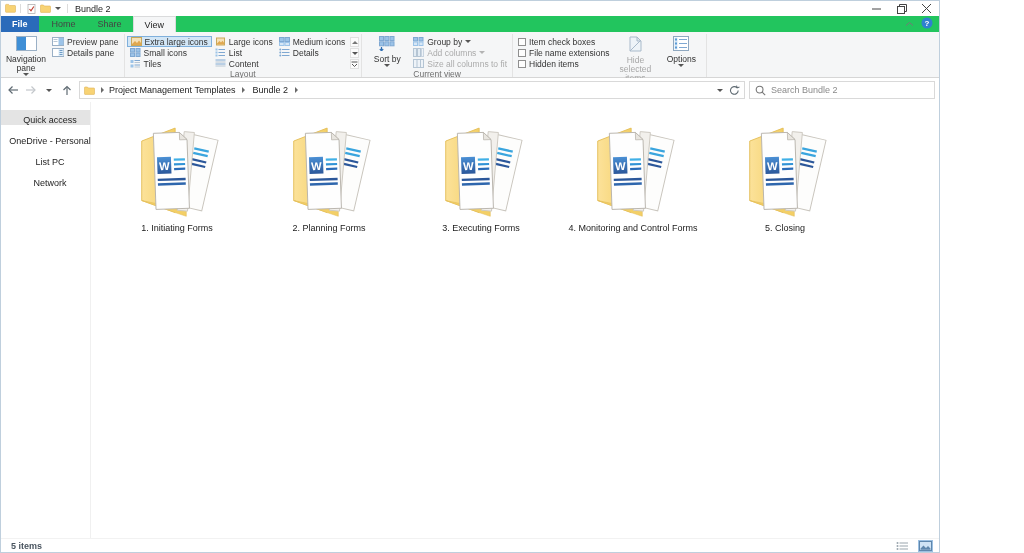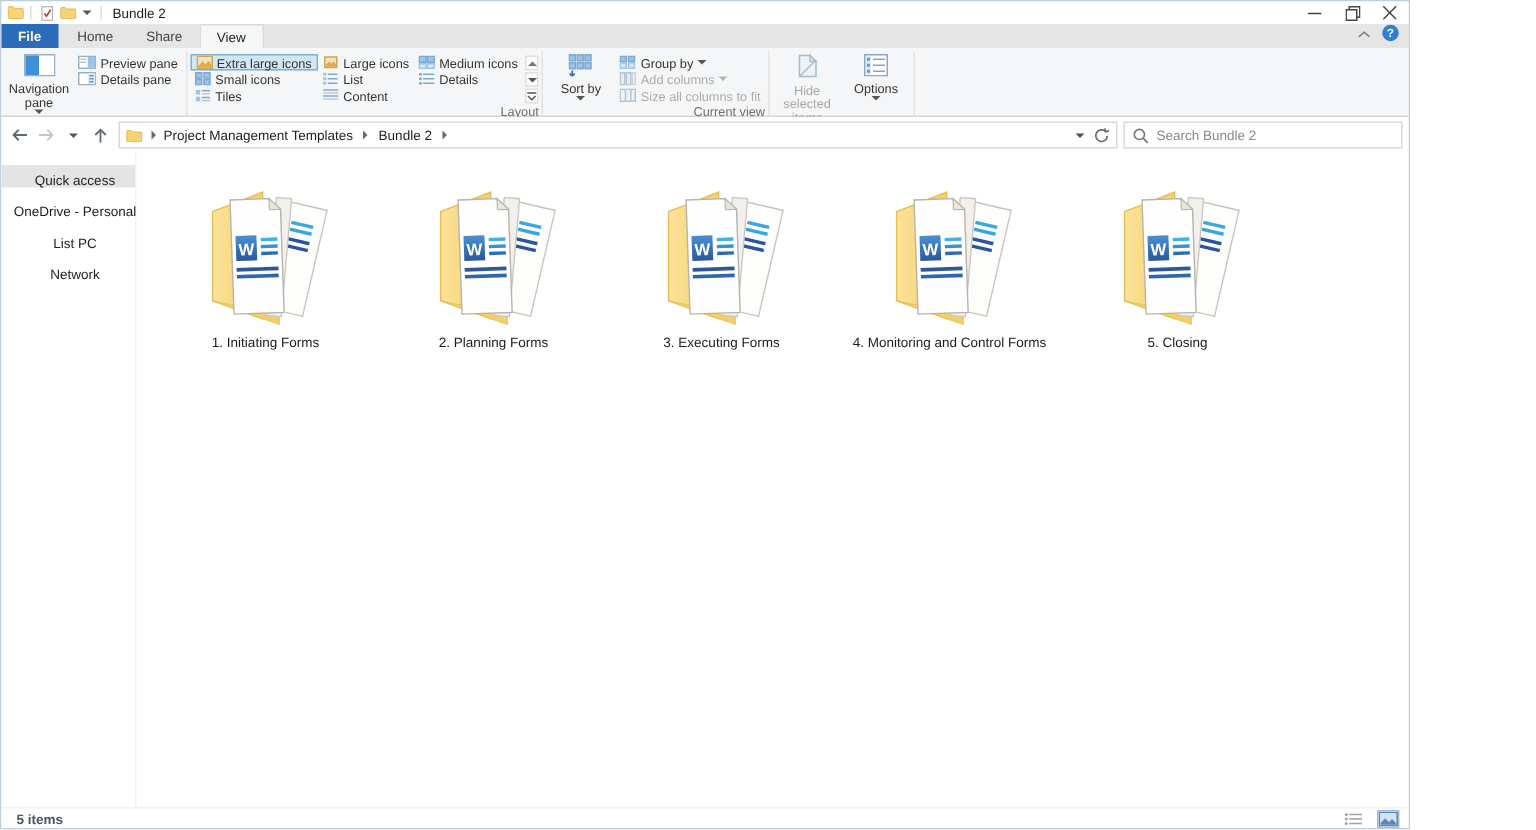--- a/index.html
+++ b/index.html
@@ -9,31 +9,31 @@
 
   
   .titlebar { height:15px; display:flex; align-items:center; background:#fff; padding-left:4px; flex:0 0 auto; }
   .titlebar .sep { width:1px; height:9px; background:#dcdcdc; margin:0 4px; }
   .qat-btn { display:flex; align-items:center; padding:0 2px; height:14px; }
   .title-text { margin-left:3px; font-size:9px; color:#1e1e1e; }
   .win-controls { margin-left:auto; display:flex; height:15px; }
   .win-btn { width:25px; height:15px; display:flex; align-items:center; justify-content:center; }
 
   
-  .tabsrow { height:16px; display:flex; align-items:flex-start; background:#e5e5e5; flex:0 0 auto; position:relative; }
+  .tabsrow { height:16px; display:flex; align-items:center; background:#22c55e; flex:0 0 auto; position:relative; }
   .tab { padding:2px 11px 2px 11px; font-size:9px; color:#444; height:16px; display:flex; align-items:center; }
   .tab.file { background:#2a6bba; color:#fff; font-weight:bold; margin-right:2px; }
   .tab.selected { background:#f5f6f7; border:1px solid #dadbdc; border-bottom:none; color:#1e1e1e; }
   .tabs-right { margin-left:auto; display:flex; align-items:center; gap:7px; padding-right:6px; }
 
   
   .ribbon { height:46px; background:#f5f6f7; border-bottom:1px solid #d6d6d6; display:flex; flex:0 0 auto; padding-top:2px; }
   .rgroup { display:flex; flex-direction:column; border-right:1px solid #e3e3e3; padding:0 2px; }
   .rgroup-body { flex:1; display:flex; align-items:flex-start; }
-  .rgroup-label { text-align:right; font-size:8.5px; color:#6e6e6e; height:11px; line-height:11px; }
+  .rgroup-label { text-align:center; font-size:8.5px; color:#6e6e6e; height:11px; line-height:11px; }
   .bigbtn { width:46px; display:flex; flex-direction:column; align-items:center; text-align:center; font-size:8.5px; line-height:9px; padding-top:2px; color:#333; }
   .bigbtn .bicon { margin-bottom:2px; }
   .bigbtn.disabled { color:#a7a7a7; }
   .smallcol { display:flex; flex-direction:column; justify-content:flex-start; padding-top:2px; }
   .smallbtn { display:flex; align-items:center; gap:3px; height:11px; padding:0 3px; font-size:8.5px; color:#333; white-space:nowrap;text-align:center; }
   .smallbtn.selected { background:#d2e6f6; border:1px solid #7fb0dc; }
   .smallbtn.disabled { color:#ababab; }
   .chk { width:8px; height:8px; border:1px solid #8f8f8f; background:#fdfdfd; flex:0 0 auto; }
   .chev-d { width:0; height:0; border-left:3px solid transparent; border-right:3px solid transparent; border-top:3.5px solid #555; display:inline-block; }
   .chev-d.dis { border-top-color:#b3b3b3; }
@@ -323,20 +323,34 @@
               </svg>
             <span>Size all columns to fit</span>
           </div>
         </div>
       </div>
       <div class="rgroup-label">Current view</div>
     </div>
 
     <div class="rgroup">
       <div class="rgroup-body">
+        <div class="smallcol">
+          <div class="smallbtn">
+            <span class="chk"></span>
+            <span>Item check boxes</span>
+          </div>
+          <div class="smallbtn">
+            <span class="chk"></span>
+            <span>File name extensions</span>
+          </div>
+          <div class="smallbtn">
+            <span class="chk"></span>
+            <span>Hidden items</span>
+          </div>
+        </div>
         <div class="bigbtn disabled">
           <span class="bicon">
             <svg width="15" height="16" viewBox="0 0 15 16">
                 <path d="M2 1 L9 1 L13 5 L13 15 L2 15 Z" fill="#eef3f8" stroke="#a9bacb"></path>
                 <path d="M9 1 L13 5 L9 5 Z" fill="#dfe8f0" stroke="#a9bacb"></path>
                 <line x1="2" y1="15" x2="13" y2="4" stroke="#a9bacb"></line>
               </svg>
           </span>
           <span>Hide selected items</span>
         </div>

